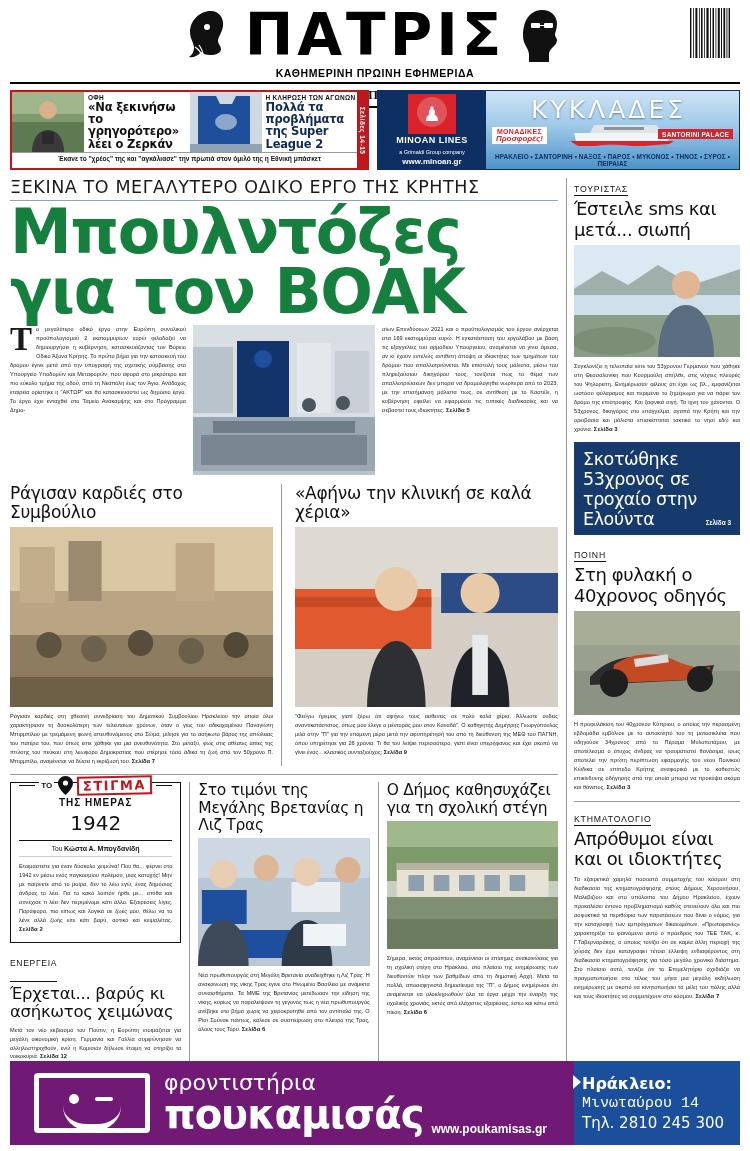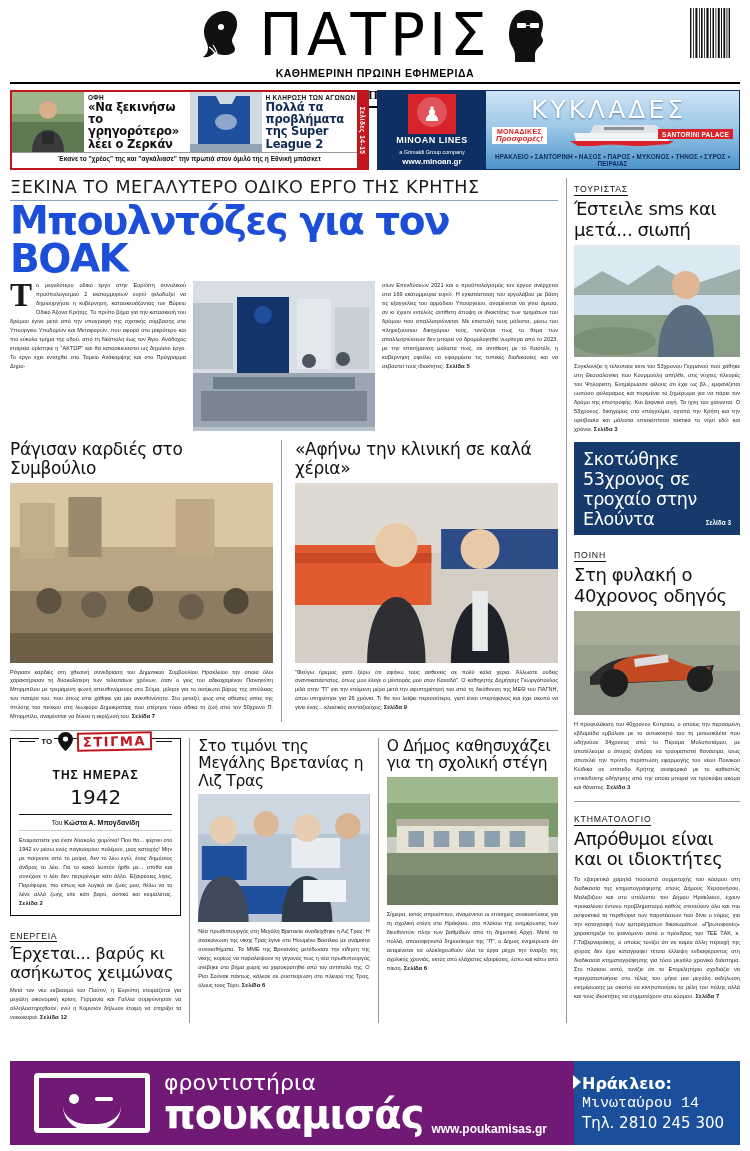--- a/index.html
+++ b/index.html
@@ -12,21 +12,21 @@
     overflow: hidden;
   }
   .page { width: 750px; height: 1151px; position: relative; padding: 0 10px; }
 
   
   .masthead { position: relative; height: 86px; padding-top: 4px; }
   .mast-row { display: flex; align-items: center; justify-content: center; height: 62px; gap: 10px; }
   .mast-face { width: 54px; height: 56px; position: relative; flex: 0 0 auto; }
   .mast-title {
     font-family: "DejaVu Sans", sans-serif;
-    font-size: 58px; font-weight: 400; letter-spacing: 4px;
+    font-size: 58px; font-weight: 700; letter-spacing: 4px;
     line-height: 1; color: #000; white-space: nowrap;
   }
   .mast-sub {
     text-align: center; font-size: 10.5px; font-weight: 700;
     letter-spacing: 0.6px; margin-top: 1px; color: #000;
   }
   .barcode { position: absolute; right: 8px; top: 6px; width: 44px; height: 62px; }
   .barcode .bsvg { display:block; }
 
   .mast-rule { border-top: 2px solid #000; margin-top: 3px; }
@@ -114,22 +114,22 @@
   .col-main { width: 556px; flex: 0 0 556px; padding-right: 8px; }
   .col-side { flex: 1 1 auto; border-left: 1px solid #999; padding-left: 7px; }
 
   .lead-kicker {
     font-size: 17.5px; letter-spacing: .6px; color: #1a1a1a; line-height: 1.1;
     font-family: "DejaVu Sans", sans-serif; font-weight: 400;
   }
   .lead-rule { border-top: 1px solid #8fa4bb; margin: 3px 0 1px; }
   .lead-head {
     font-family: "DejaVu Sans", sans-serif;
-    font-size: 39px; font-weight: 700; line-height: .96; letter-spacing: -1.5px;
-    color: #1d4ed8; 
+    font-size: 62px; font-weight: 700; line-height: .96; letter-spacing: -1.5px;
+    color: #15803d; 
   }
 
   .lead-body { display: flex; gap: 7px; margin-top: 4px; }
   .lead-c1 { width: 176px; flex: 0 0 176px; }
   .lead-photo { width: 182px; flex: 0 0 182px; }
   .lead-c3 { flex: 1 1 auto; }
   .ptext {
     font-size: 5.55px; line-height: 1.62; text-align: justify; color: #1a1a1a;
     letter-spacing: .05px;
   }
@@ -160,29 +160,29 @@
   .stigma-box { border: 1px solid #111; padding: 8px 8px 7px; position: relative; }
   .stigma-top { display: flex; align-items: center; justify-content: center; gap: 4px; margin-top: -15px; }
   .st-line { flex: 1 1 auto; border-top: 1px solid #111; }
   .st-to { font-size: 8px; font-weight: 700; background:#fff; padding: 0 2px;}
   .st-pin { width: 15px; height: 19px; position: relative; background: #fff; }
   .st-word {
     border: 2px solid #c0161d; color: #c0161d; font-weight: 700; font-size: 13px;
     letter-spacing: 1.5px; padding: 0 4px; background: #fff;
     transform: rotate(-1.2deg); font-family: "DejaVu Sans", sans-serif;
   }
-  .st-day { text-align: center; font-size: 12px; font-weight: 700; letter-spacing: 1px; margin-top: 17px;}
+  .st-day { text-align: center; font-size: 10px; font-weight: 700; letter-spacing: 1px; margin-top: 2px;}
   .st-year { text-align: center; font-size: 20px; font-family: "DejaVu Sans", sans-serif; margin: 3px 0 5px; }
   .st-auth { border-top: 1px solid #111; border-bottom: 1px solid #ccc; padding: 4px 0; text-align: center; font-size: 6.6px; }
   .st-auth b { font-size: 7px; }
   .st-text { margin-top: 5px; }
 
   .energy-kicker {
     font-size: 8.5px; letter-spacing: .7px; border-bottom: 1px solid #111;
-    display: inline-block; padding-bottom: 0; margin-bottom: 3px;
+    display: inline-block; padding-bottom: 13px; margin-bottom: 3px;
   }
   .energy-head {
     font-family: "DejaVu Sans", sans-serif; font-size: 16.5px; line-height: 1.12;
     letter-spacing: -.3px; margin-bottom: 4px;
   }
 
   .bot-head {
     font-family: "DejaVu Sans", sans-serif; font-size: 15.5px; line-height: 1.12;
     letter-spacing: -.3px; margin-bottom: 4px; color: #111;
   }

